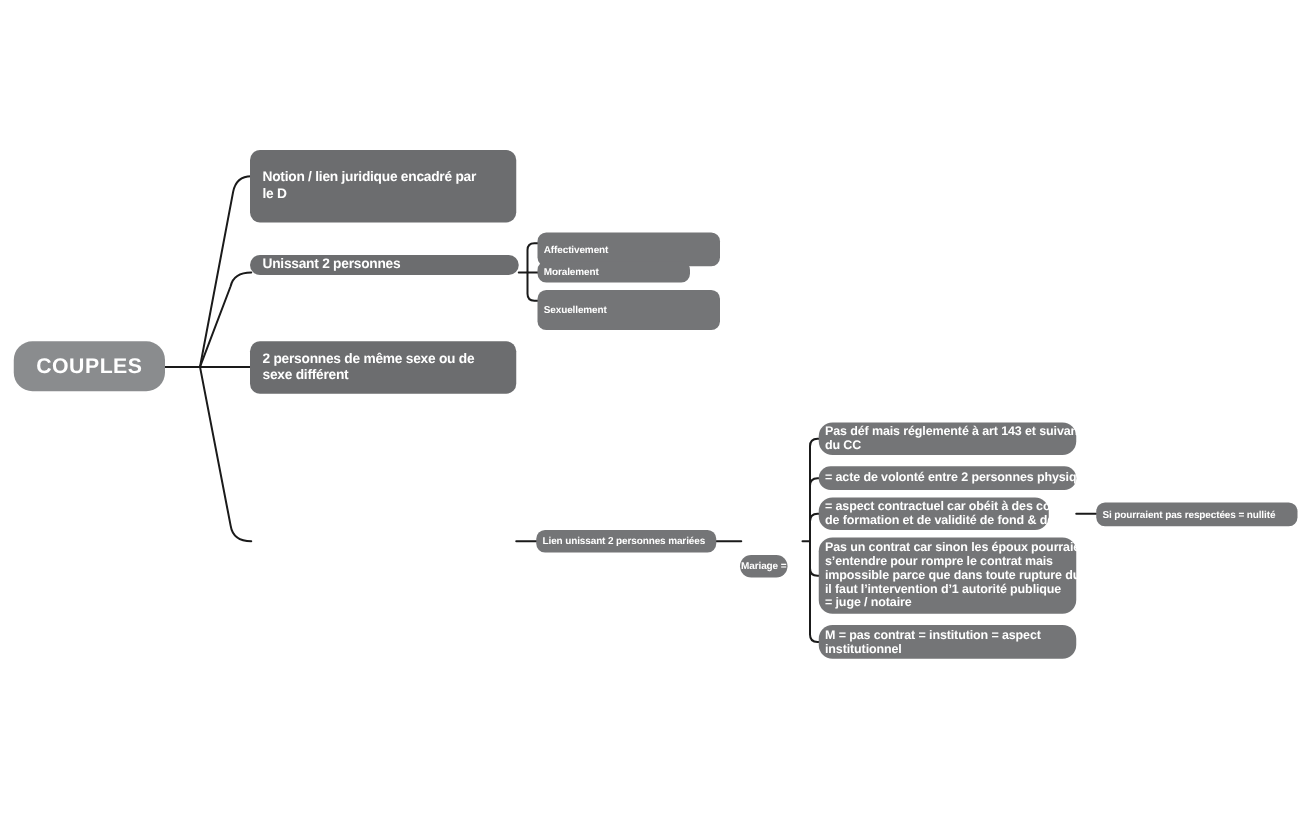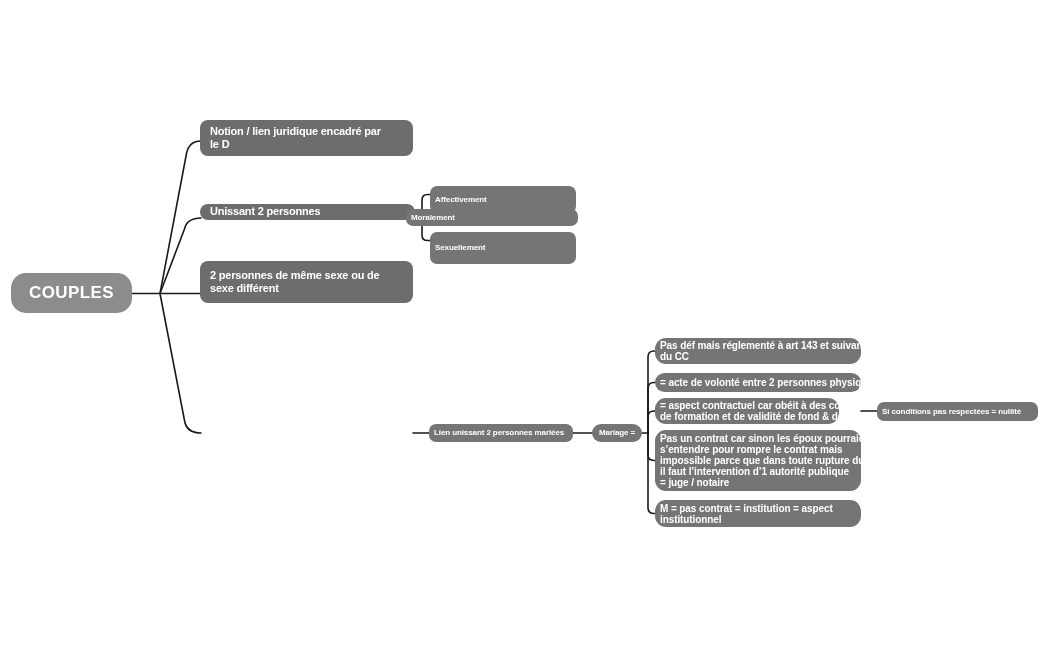--- a/index.html
+++ b/index.html
@@ -100,48 +100,48 @@
     <path class="connector" d="M648,433 V388.5 Q648,382.5 654,382.5 H656"></path>
     <path class="connector" d="M648,433 V417 Q648,411 654,411 H656"></path>
     <path class="connector" d="M648,433 V454.5 Q648,460.5 654,460.5 H656"></path>
     <path class="connector" d="M648,433 V507.5 Q648,513.5 654,513.5 H656"></path>
 
     <path class="connector" d="M861,411 H877"></path>
   </svg>
 
   <div class="node root center" style="left:11px; top:273px; width:121px; height:40px;">COUPLES</div>
 
-  <div class="node branch" style="left:200px; top:120px; width:213px; height:36px;">Notion / lien juridique encadré par
+  <div class="node branch" style="left:200px; top:120px; width:213px; height:58px;">Notion / lien juridique encadré par
 le D</div>
 
   <div class="node branch" style="left:200px; top:204px; width:215px; height:16px;">Unissant 2 personnes</div>
 
   <div class="node leaf" style="left:430px; top:186px; width:146px; height:27px;">Affectivement</div>
 
-  <div class="node leaf" style="left:406px; top:209px; width:172px; height:17px;">Moralement</div>
+  <div class="node leaf" style="left:430px; top:209px; width:122px; height:17px;">Moralement</div>
 
   <div class="node leaf" style="left:430px; top:232px; width:146px; height:32px;">Sexuellement</div>
 
-  <div class="node branch" style="left:200px; top:261px; width:213px; height:42px;">2 personnes de même sexe ou de
+  <div class="node branch" style="left:200px; top:273px; width:213px; height:42px;">2 personnes de même sexe ou de
 sexe différent</div>
 
 
   <div class="node leaf" style="left:429px; top:424px; width:144px; height:18px;">Lien unissant 2 personnes mariées</div>
 
-  <div class="node leaf center" style="left:592px; top:424px; width:50px; height:18px;">Mariage =</div>
+  <div class="node leaf center" style="left:592px; top:444px; width:38px; height:18px;">Mariage =</div>
 
   <div class="node detail" style="left:655px; top:338px; width:206px; height:26px;">Pas déf mais réglementé à art 143 et suivants
 du CC</div>
 
   <div class="node detail" style="left:655px; top:373px; width:206px; height:19px;">= acte de volonté entre 2 personnes physiques</div>
 
   <div class="node detail" style="left:655px; top:398px; width:184px; height:26px;">= aspect contractuel car obéit à des conditions
 de formation et de validité de fond &amp; de formes</div>
 
-  <div class="node leaf" style="left:877px; top:402px; width:161px; height:19px;">Si conditions pas respectées = nullité</div>
+  <div class="node leaf" style="left:877px; top:402px; width:161px; height:19px;">Si pourraient pas respectées = nullité</div>
 
   <div class="node detail" style="left:655px; top:430px; width:206px; height:61px;">Pas un contrat car sinon les époux pourraient
 s’entendre pour rompre le contrat mais
 impossible parce que dans toute rupture du M
 il faut l’intervention d’1 autorité publique
 = juge / notaire</div>
 
   <div class="node detail" style="left:655px; top:500px; width:206px; height:27px;">M = pas contrat = institution = aspect
 institutionnel</div>
 

